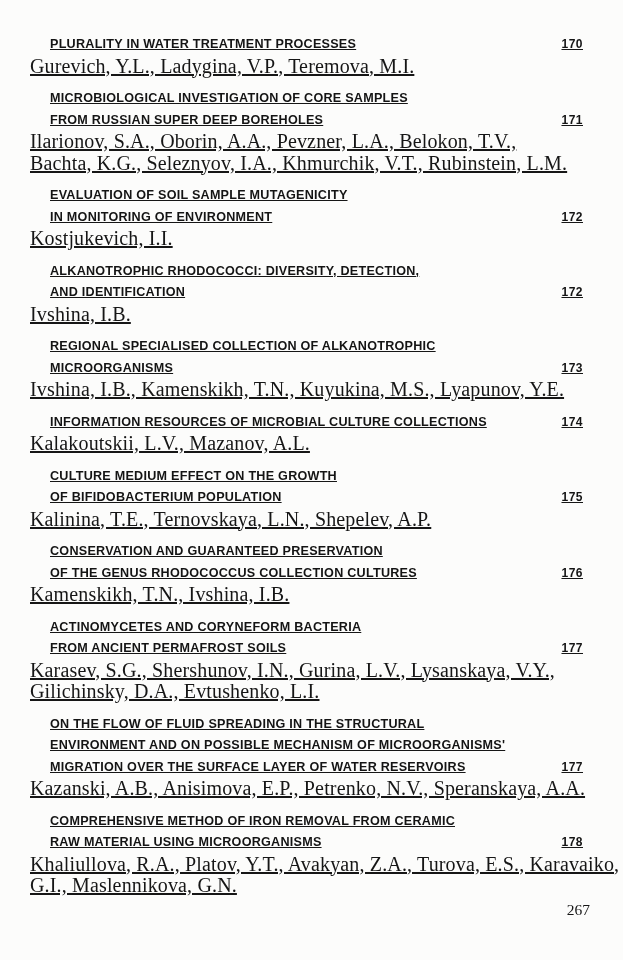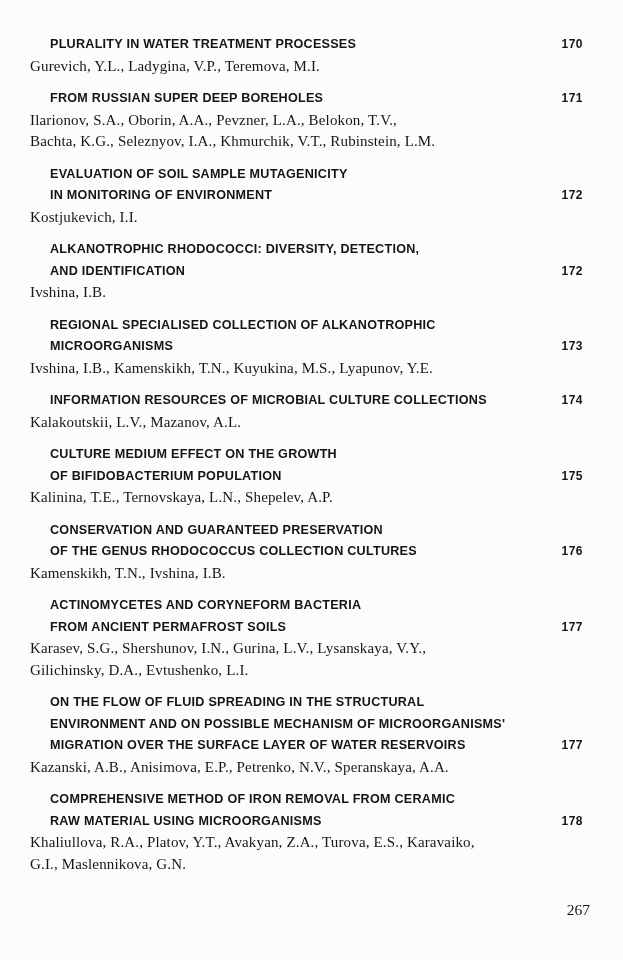--- a/index.html
+++ b/index.html
@@ -13,20 +13,21 @@
     overflow: hidden;
   }
   .page {
     position: relative;
     width: 623px;
     height: 960px;
     box-sizing: border-box;
     background: #fcfcfb;
     padding: 34px 40px 0 30px;
     color: #161616;
+    text-decoration: underline;
   }
   .toc {
     width: 100%;
   }
   .entry {
     margin-bottom: 11px;
   }
   .title-row {
     display: flex;
     align-items: baseline;
@@ -47,21 +48,21 @@
   }
   .page-num {
     font-family: "Liberation Sans", sans-serif;
     font-weight: 700;
     font-size: 12px;
     letter-spacing: 0.5px;
     margin-left: 10px;
   }
   .author-line {
     font-family: "Liberation Serif", serif;
-    font-size: 15px;
+    font-size: 20px;
     line-height: 21.5px;
     letter-spacing: 0.15px;
     color: #161616;
     white-space: nowrap;
   }
   .folio {
     position: absolute;
     top: 901px;
     right: 33px;
     font-family: "Liberation Serif", serif;
@@ -77,20 +78,24 @@
       <div class="entry">
         <div class="title-row">
           <span class="title-text">PLURALITY IN WATER TREATMENT PROCESSES</span>
           <span class="title-fill"></span>
           <span class="page-num">170</span>
         </div>
         <div class="author-line">Gurevich, Y.L., Ladygina, V.P., Teremova, M.I.</div>
       </div>
       <div class="entry">
         <div class="title-row">
+          <span class="title-text">MICROBIOLOGICAL INVESTIGATION OF CORE SAMPLES</span>
+          <span class="title-fill"></span>
+        </div>
+        <div class="title-row">
           <span class="title-text">FROM RUSSIAN SUPER DEEP BOREHOLES</span>
           <span class="title-fill"></span>
           <span class="page-num">171</span>
         </div>
         <div class="author-line">Ilarionov, S.A., Oborin, A.A., Pevzner, L.A., Belokon, T.V.,</div>
         <div class="author-line">Bachta, K.G., Seleznyov, I.A., Khmurchik, V.T., Rubinstein, L.M.</div>
       </div>
       <div class="entry">
         <div class="title-row">
           <span class="title-text">EVALUATION OF SOIL SAMPLE MUTAGENICITY</span>

